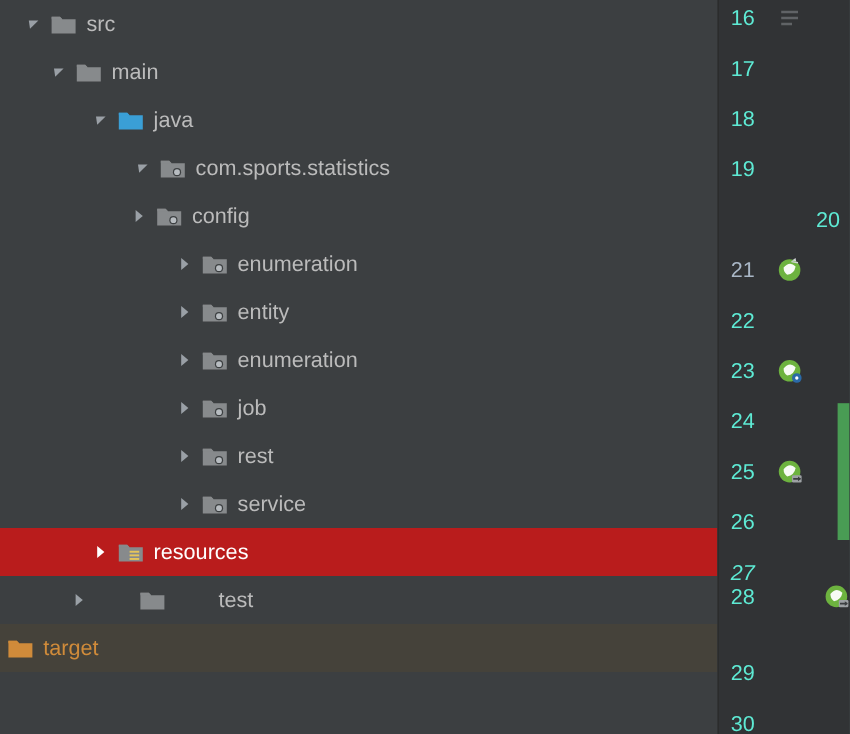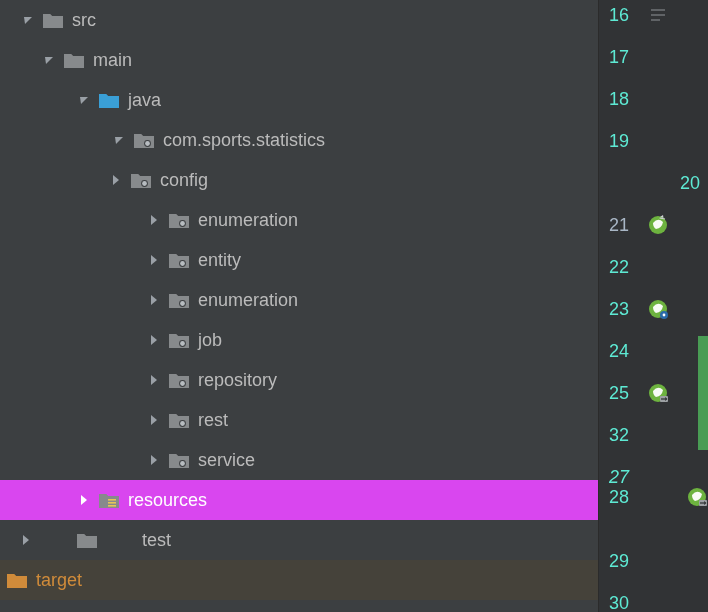--- a/index.html
+++ b/index.html
@@ -27,21 +27,21 @@
     border-left: 1px solid #2b2b2b;
     position: relative;
   }
   .tree-row {
     display: flex;
     align-items: center;
     height: 40px;
     white-space: nowrap;
   }
   .tree-row.selected {
-    background: #d946ef;
+    background: #b91c1c;
     color: #ffffff;
   }
   .tree-row.highlighted {
     background: rgba(95,75,40,0.25);
   }
   .arrow {
     display: inline-flex;
     width: 16px;
     height: 16px;
     align-items: center;
@@ -250,36 +250,20 @@
         </svg>
       </span>
       <span class="folder-icon">
         <svg width="22" height="20" viewBox="0 0 22 20">
       <path d="M1 4 L8 4 L10 6 L21 6 L21 18 L1 18 Z" fill="#878a8c"></path>
       <path d="M1 4 L8 4 L10 6 L1 6 Z" fill="#878a8c" opacity="0.85"></path>
       <circle cx="14.5" cy="13.5" r="3.4" fill="#3c3f41"></circle>
           <circle cx="14.5" cy="13.5" r="2.4" fill="#b7bcc0"></circle>
     </svg>
       </span>
-      <span class="label">repository</span>
-    </div>
-    <div class="tree-row" style="padding-left: 146px;">
-      <span class="arrow">
-        <svg width="10" height="12" viewBox="0 0 10 12">
-          <path d="M2 1 L8 6 L2 11 Z" fill="#9aa0a6"></path>
-        </svg>
-      </span>
-      <span class="folder-icon">
-        <svg width="22" height="20" viewBox="0 0 22 20">
-      <path d="M1 4 L8 4 L10 6 L21 6 L21 18 L1 18 Z" fill="#878a8c"></path>
-      <path d="M1 4 L8 4 L10 6 L1 6 Z" fill="#878a8c" opacity="0.85"></path>
-      <circle cx="14.5" cy="13.5" r="3.4" fill="#3c3f41"></circle>
-          <circle cx="14.5" cy="13.5" r="2.4" fill="#b7bcc0"></circle>
-    </svg>
-      </span>
       <span class="label">rest</span>
     </div>
     <div class="tree-row" style="padding-left: 146px;">
       <span class="arrow">
         <svg width="10" height="12" viewBox="0 0 10 12">
           <path d="M2 1 L8 6 L2 11 Z" fill="#9aa0a6"></path>
         </svg>
       </span>
       <span class="folder-icon">
         <svg width="22" height="20" viewBox="0 0 22 20">
@@ -302,21 +286,21 @@
       <path d="M1 4 L8 4 L10 6 L21 6 L21 18 L1 18 Z" fill="#878a8c"></path>
       <path d="M1 4 L8 4 L10 6 L1 6 Z" fill="#878a8c" opacity="0.85"></path>
 
         <rect x="10" y="9" width="8" height="1.6" fill="#e6c55a"></rect>
         <rect x="10" y="12" width="8" height="1.6" fill="#e6c55a"></rect>
         <rect x="10" y="15" width="8" height="1.6" fill="#e6c55a"></rect>
     </svg>
       </span>
       <span class="label">resources</span>
     </div>
-    <div class="tree-row" style="padding-left: 18px; gap: 36px;">
+    <div class="tree-row" style="padding-left: 58px; gap: 36px;">
       <span class="arrow">
         <svg width="10" height="12" viewBox="0 0 10 12">
           <path d="M2 1 L8 6 L2 11 Z" fill="#9aa0a6"></path>
         </svg>
       </span>
       <span class="folder-icon">
         <svg width="22" height="20" viewBox="0 0 22 20">
       <path d="M1 4 L8 4 L10 6 L21 6 L21 18 L1 18 Z" fill="#878a8c"></path>
       <path d="M1 4 L8 4 L10 6 L1 6 Z" fill="#878a8c" opacity="0.85"></path>
 
@@ -392,21 +376,21 @@
         <svg width="22" height="22" viewBox="0 0 22 22">
       <circle cx="11" cy="11" r="9" fill="#6db33f"></circle>
       <path d="M6 9 Q11 3 16 8 Q15 14 9 15 Q6 13 6 9 Z" fill="#fff" opacity="0.95"></path>
       <rect x="13" y="14" width="8" height="6" rx="1" fill="#9da1a4"></rect>
       <path d="M14 17 L20 17" stroke="#3c3f41" stroke-width="1.4"></path>
       <path d="M18 15 L20.5 17 L18 19 Z" fill="#3c3f41"></path>
     </svg>
       </span>
     </div>
     <div class="gutter-row" style="top: 414px;">
-      <span class="lineno">32</span>
+      <span class="lineno">26</span>
     </div>
     <div class="gutter-row" style="top: 456px; font-style: italic;">
       <span class="lineno">27</span>
     </div>
     <div class="gutter-row" style="top: 476px; justify-content: space-between;">
       <span class="lineno">28</span>
       <span class="gutter-glyph">
         <svg width="22" height="22" viewBox="0 0 22 22">
       <circle cx="11" cy="11" r="9" fill="#6db33f"></circle>
       <path d="M6 9 Q11 3 16 8 Q15 14 9 15 Q6 13 6 9 Z" fill="#fff" opacity="0.95"></path>

